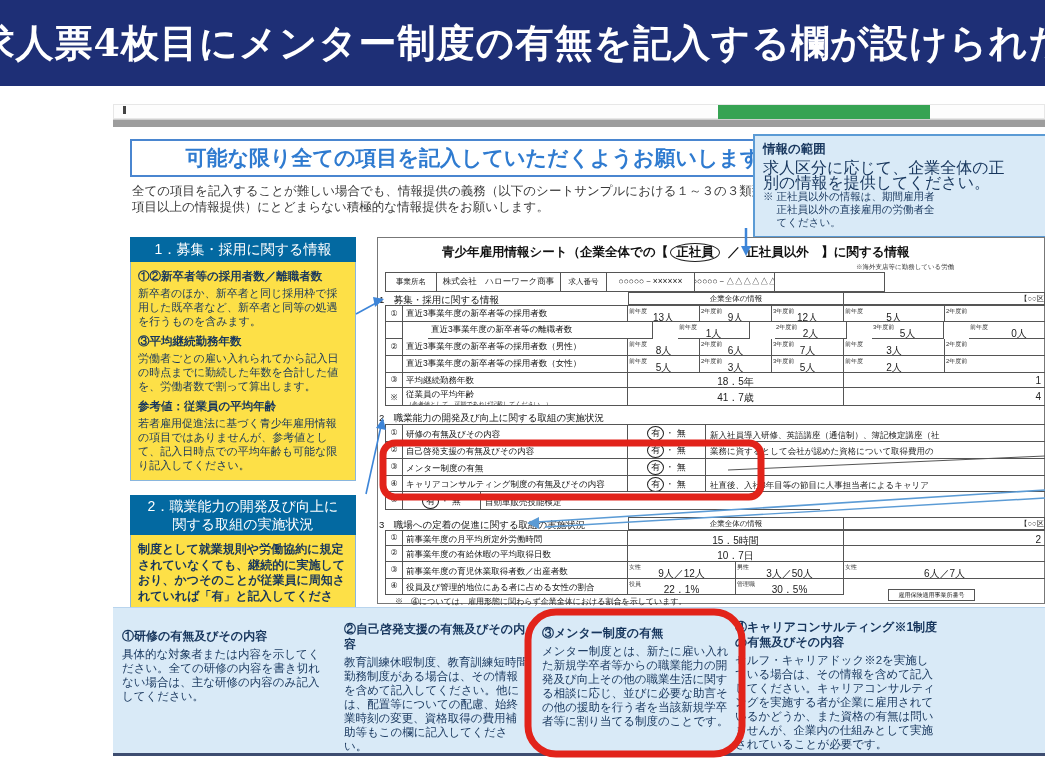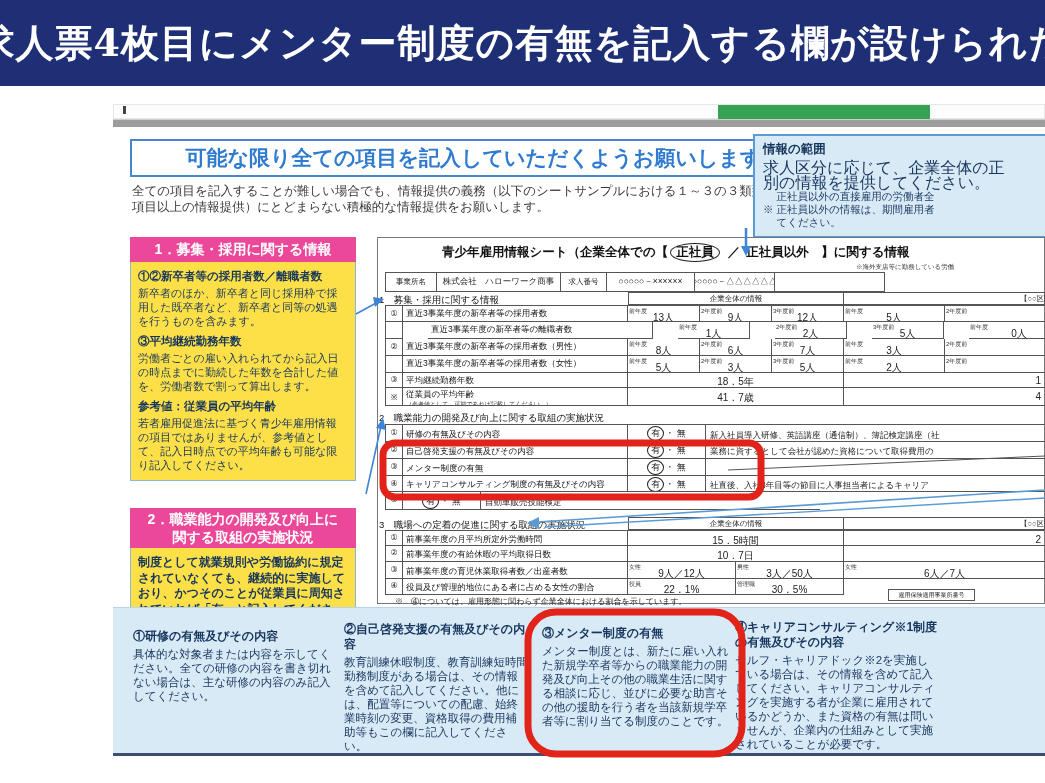--- a/index.html
+++ b/index.html
@@ -24,21 +24,21 @@
   .notice-body{position:absolute;left:132px;top:183px;width:716px;font-size:12.5px;line-height:16px;
                color:#3a3a3a;word-break:break-all;}
   
   .info-box{position:absolute;left:753px;top:134px;width:300px;height:104px;background:#d9eaf7;
             border:2px solid #5b9bd5;box-sizing:border-box;padding:5px 8px;color:#17365d;}
   .info-title{font-size:12.5px;font-weight:bold;margin-bottom:2px;}
   .is-line{font-size:16px;line-height:15px;white-space:nowrap;}
   .is-note{font-size:10.5px;line-height:13px;white-space:nowrap;}
   
   .sidebar{position:absolute;left:130px;width:226px;box-sizing:border-box;}
-  .sb-head{background:#ec4899;color:#fff;font-weight:bold;display:flex;flex-direction:column;
+  .sb-head{background:#0369a1;color:#fff;font-weight:normal;display:flex;flex-direction:column;
            align-items:center;justify-content:center;}
   .sb-body{background:#fde047;border:1px solid #8ab6dd;border-top:none;box-sizing:border-box;
            padding:7px 7px 8px 7px;color:#17365d;}
   .sb-h{font-size:11.5px;font-weight:bold;margin:6px 0 2px 0;}
   .sb-h:first-child{margin-top:0;}
   .sb-p{font-size:11px;line-height:14px;word-break:break-all;}
   
   .sheet{position:absolute;left:377px;top:237px;width:668px;height:367px;border:1px solid #777;
          box-sizing:border-box;background:#fff;}
   .sheet-title{position:absolute;left:442px;top:243px;font-size:12.5px;font-weight:bold;color:#111;
@@ -89,38 +89,38 @@
 
   <div class="notice-box">
     <div class="notice-heading">可能な限り全ての項目を記入していただくようお願いします。</div>
   </div>
   <div class="notice-body">全ての項目を記入することが難しい場合でも、情報提供の義務（以下のシートサンプルにおける１～３の３類型それぞれで１項目以上の情報提供）にとどまらない積極的な情報提供をお願いします。</div>
 
   <div class="info-box">
     <div class="info-title">情報の範囲</div>
     <div class="is-line">求人区分に応じて、企業全体の正</div>
     <div class="is-line">別の情報を提供してください。</div>
+    <div class="is-note">※ 正社員以外の情報は、期間雇用者</div>
     <div class="is-note">　 正社員以外の直接雇用の労働者全</div>
-    <div class="is-note">※ 正社員以外の情報は、期間雇用者</div>
     <div class="is-note">　 てください。</div>
   </div>
 
   <div class="sidebar" style="top:237px;">
     <div class="sb-head" style="height:25px;font-size:14px;">1．募集・採用に関する情報</div>
     <div class="sb-body">
       <div class="sb-h">①②新卒者等の採用者数／離職者数</div>
       <div class="sb-p">新卒者のほか、新卒者と同じ採用枠で採用した既卒者など、新卒者と同等の処遇を行うものを含みます。</div>
       <div class="sb-h">③平均継続勤務年数</div>
       <div class="sb-p">労働者ごとの雇い入れられてから記入日の時点までに勤続した年数を合計した値を、労働者数で割って算出します。</div>
       <div class="sb-h">参考値：従業員の平均年齢</div>
       <div class="sb-p">若者雇用促進法に基づく青少年雇用情報の項目ではありませんが、参考値として、記入日時点での平均年齢も可能な限り記入してください。</div>
     </div>
   </div>
 
-  <div class="sidebar" style="top:508px;">
+  <div class="sidebar" style="top:495px;">
     <div class="sb-head" style="height:40px;font-size:14px;line-height:18px;">
       <div>2．職業能力の開発及び向上に</div>
       <div>関する取組の実施状況</div>
     </div>
     <div class="sb-body" style="height:85px;">
       <div class="sb-p" style="font-weight:bold;font-size:12px;line-height:15.5px;">制度として就業規則や労働協約に規定されていなくても、継続的に実施しており、かつそのことが従業員に周知されていれば「有」と記入してください。</div>
     </div>
   </div>
 
   <div class="sheet"></div>
@@ -371,21 +371,21 @@
         </div>
       <div class="c" style="width:201px;border:none;">
           <span class="cv"></span>
         </div>
     </div>
   </div>
   <div class="s3-note">※　④については、雇用形態に関わらず企業全体における割合を示しています。</div>
   <div class="ins-box">雇用保険適用事業所番号</div>
 
   <div class="bottom-panel"></div>
-  <div class="bnote" style="left:133px;top:629px;width:200px;">
+  <div class="bnote" style="left:122px;top:629px;width:200px;">
     <div class="bnote-h">①研修の有無及びその内容</div>
     <div class="bnote-b">具体的な対象者または内容を示してください。全ての研修の内容を書き切れない場合は、主な研修の内容のみ記入してください。</div>
   </div>
   <div class="bnote" style="left:344px;top:622px;width:184px;">
     <div class="bnote-h">②自己啓発支援の有無及びその内容</div>
     <div class="bnote-b">教育訓練休暇制度、教育訓練短時間勤務制度がある場合は、その情報を含めて記入してください。他には、配置等についての配慮、始終業時刻の変更、資格取得の費用補助等もこの欄に記入してください。</div>
   </div>
   <div class="bnote" style="left:542px;top:626px;width:188px;">
     <div class="bnote-h">③メンター制度の有無</div>
     <div class="bnote-b">メンター制度とは、新たに雇い入れた新規学卒者等からの職業能力の開発及び向上その他の職業生活に関する相談に応じ、並びに必要な助言その他の援助を行う者を当該新規学卒者等に割り当てる制度のことです。</div>

